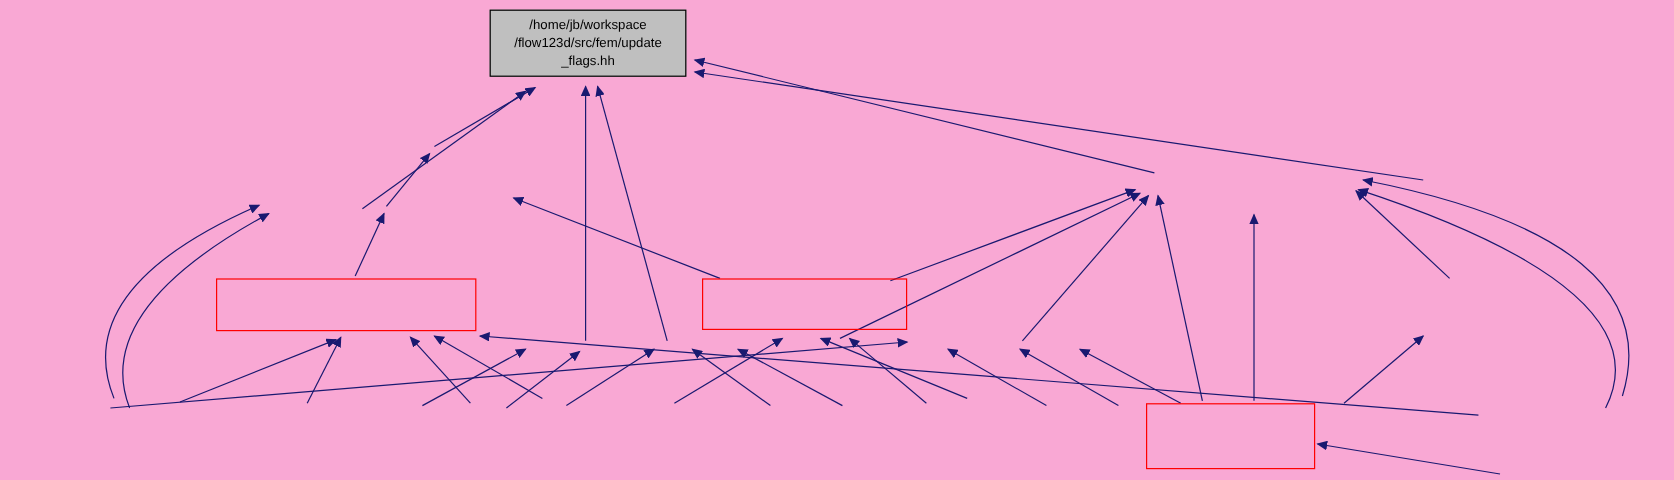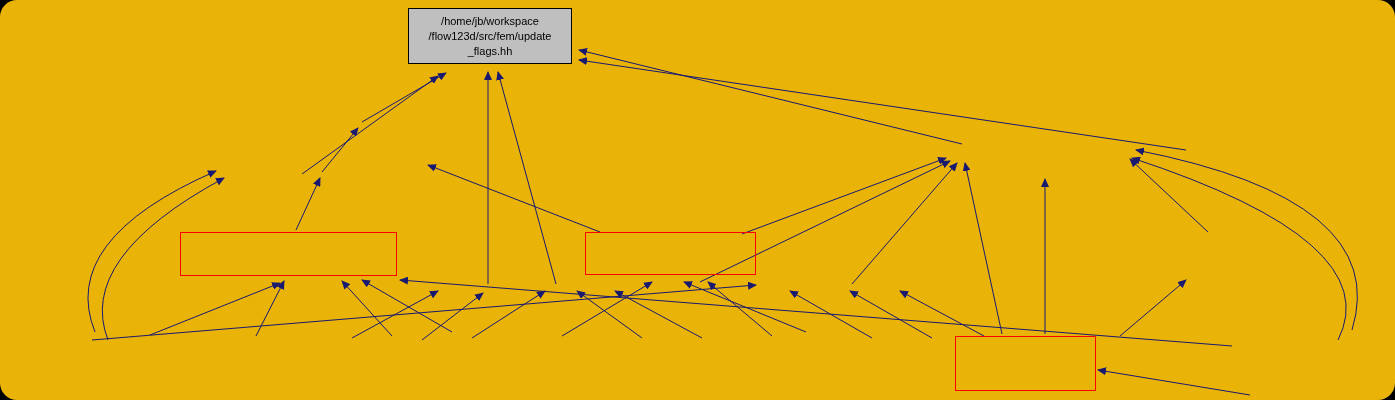--- a/index.html
+++ b/index.html
@@ -1,22 +1,21 @@
 <!DOCTYPE html>
 <html><head>
 <meta charset="utf-8">
 <style>
   html,body{margin:0;padding:0;background:#000;}
   #canvas{
     position:relative;
     width:1395px;height:400px;
-    background:#eab308;
+    background:#f9a8d4;
     overflow:hidden;
     font-family:"Liberation Sans", sans-serif;
-    border-radius:17px;
   }
   #edges{position:absolute;left:0;top:0;width:1395px;height:400px;}
   .edge{stroke:#191970;stroke-width:1;fill:none;}
   .node-main{
     position:absolute;left:408px;top:8px;width:164px;height:56px;
     background:#bfbfbf;border:1px solid #000;
     display:flex;flex-direction:column;justify-content:center;align-items:center;
     color:#000;font-size:11px;line-height:15px;text-align:center;
     box-sizing:border-box;
   }

